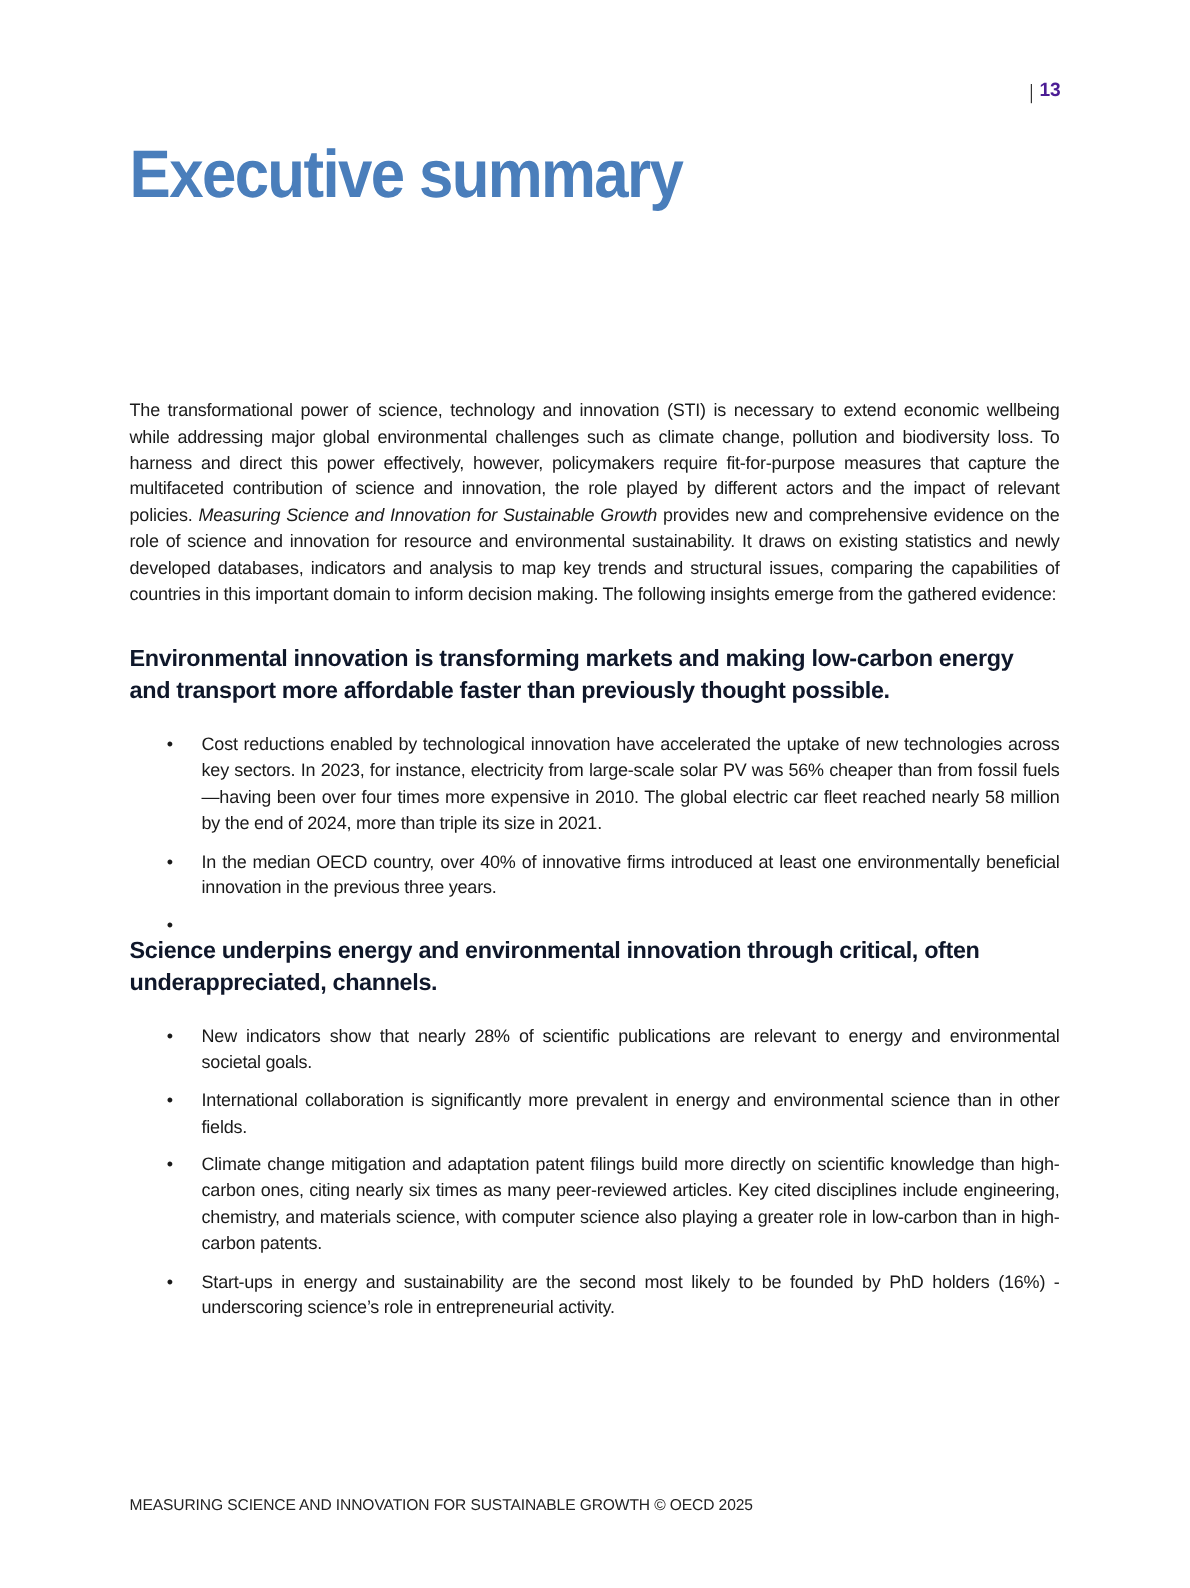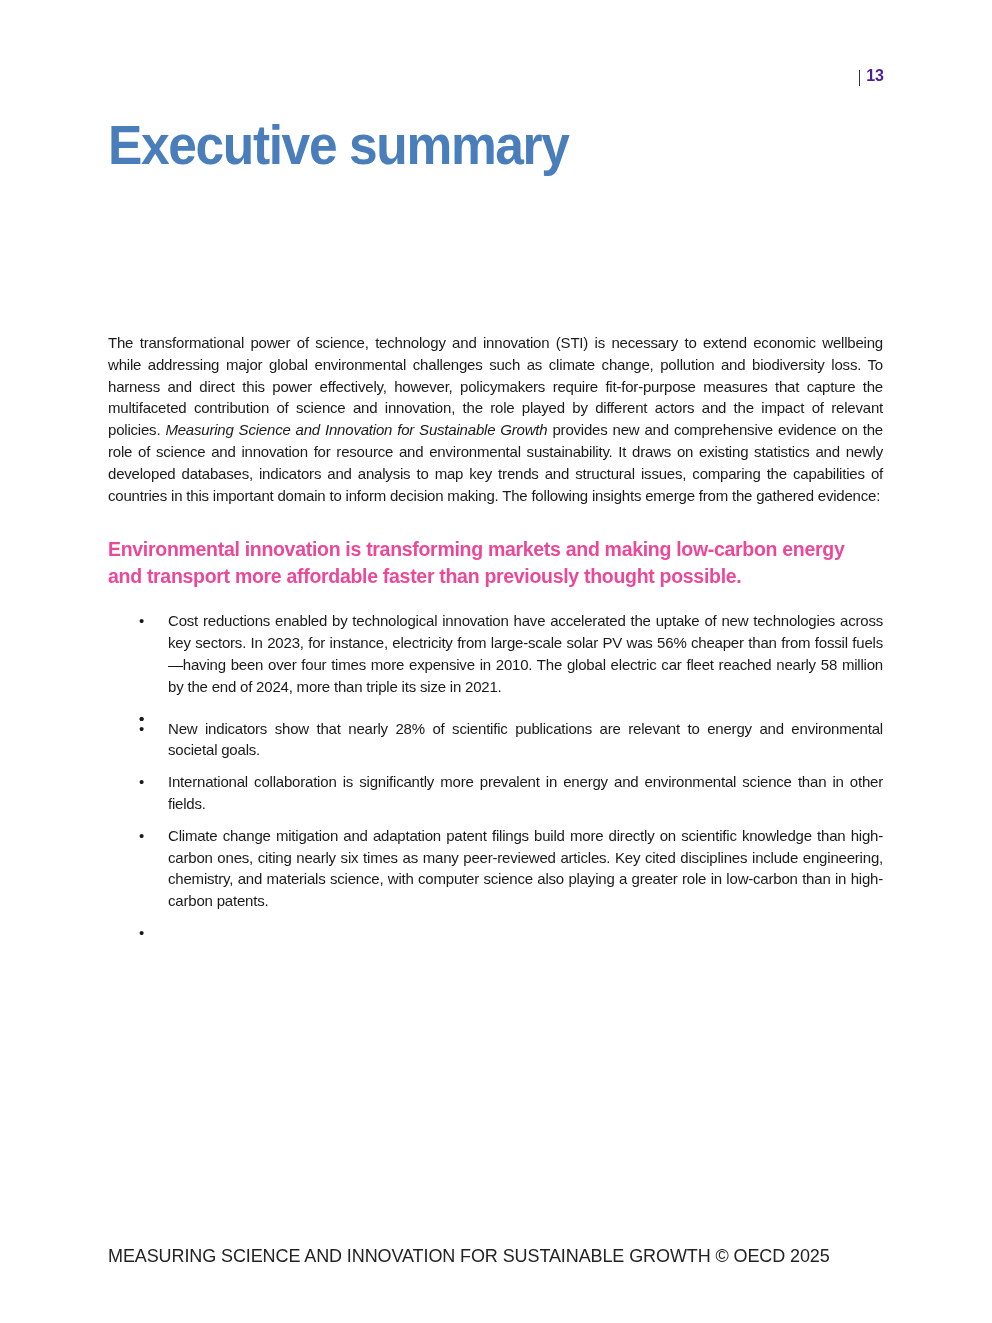--- a/index.html
+++ b/index.html
@@ -22,58 +22,59 @@
     }
     .content {
       position: absolute; left: 108px; top: 332px; width: 775px;
     }
     .intro {
       margin: 0; font-size: 15px; line-height: 21.8px; text-align: justify;
       letter-spacing: -0.2px;
     }
     .intro em { font-style: italic; }
     .section-heading {
-      margin: 30px 0 0 0; font-size: 19.5px; font-weight: bold; color: #ec4899;
+      margin: 30px 0 0 0; font-size: 19.5px; font-weight: bold; color: #0f172a;
       line-height: 27px; letter-spacing: -0.3px;
     }
     .bullets { list-style: none; margin: 20px 0 0 0; padding: 0; }
     .bullets li {
       position: relative; padding-left: 60px; font-size: 15px; line-height: 21.8px;
       text-align: justify; margin-bottom: 10px; letter-spacing: -0.2px;
     }
     .bullets .bullet {
       position: absolute; left: 31px; top: 0; font-size: 15px;
     }
     .section-2 { margin-top: 28px; }
     .footer {
       position: absolute; left: 108px; top: 1246px;
-      font-size: 18px; color: #222; letter-spacing: -0.1px;
+      font-size: 13px; color: #222; letter-spacing: -0.1px;
     }
   </style>
 </head>
 <body>
 
 <div class="page-number">
   <span class="bar"></span>
   <span>13</span>
 </div>
 
 <h1 class="title">Executive summary</h1>
 
 <div class="content">
   <p class="intro"><span>The transformational power of science, technology and innovation (STI) is necessary to extend economic wellbeing while addressing major global environmental challenges such as climate change, pollution and biodiversity loss. To harness and direct this power effectively, however, policymakers require fit-for-purpose measures that capture the multifaceted contribution of science and innovation, the role played by different actors and the impact of relevant policies. </span><em>Measuring Science and Innovation for Sustainable Growth</em><span> provides new and comprehensive evidence on the role of science and innovation for resource and environmental sustainability. It draws on existing statistics and newly developed databases, indicators and analysis to map key trends and structural issues, comparing the capabilities of countries in this important domain to inform decision making. The following insights emerge from the gathered evidence:</span></p>
 
   <h2 class="section-heading">Environmental innovation is transforming markets and making low-carbon energy and transport more affordable faster than previously thought possible.</h2>
   <ul class="bullets">
     <li><span class="bullet">•</span><span>Cost reductions enabled by technological innovation have accelerated the uptake of new technologies across key sectors. In 2023, for instance, electricity from large-scale solar PV was 56% cheaper than from fossil fuels—having been over four times more expensive in 2010. The global electric car fleet reached nearly 58 million by the end of 2024, more than triple its size in 2021.</span></li>
-    <li><span class="bullet">•</span></li>
+    <li><span class="bullet">•</span><span>In the median OECD country, over 40% of innovative firms introduced at least one environmentally beneficial innovation in the previous three years.</span></li>
     <li><span class="bullet">•</span></li>
   </ul>
 
+  <h2 class="section-heading section-2">Science underpins energy and environmental innovation through critical, often underappreciated, channels.</h2>
   <ul class="bullets">
     <li><span class="bullet">•</span><span>New indicators show that nearly 28% of scientific publications are relevant to energy and environmental societal goals.</span></li>
     <li><span class="bullet">•</span><span>International collaboration is significantly more prevalent in energy and environmental science than in other fields.</span></li>
     <li><span class="bullet">•</span><span>Climate change mitigation and adaptation patent filings build more directly on scientific knowledge than high-carbon ones, citing nearly six times as many peer-reviewed articles. Key cited disciplines include engineering, chemistry, and materials science, with computer science also playing a greater role in low-carbon than in high-carbon patents.</span></li>
-    <li><span class="bullet">•</span></li>
+    <li><span class="bullet">•</span><span>Start-ups in energy and sustainability are the second most likely to be founded by PhD holders (16%) - underscoring science’s role in entrepreneurial activity.</span></li>
   </ul>
 </div>
 
 <div class="footer">MEASURING SCIENCE AND INNOVATION FOR SUSTAINABLE GROWTH © OECD 2025</div>
 
 </body></html>

